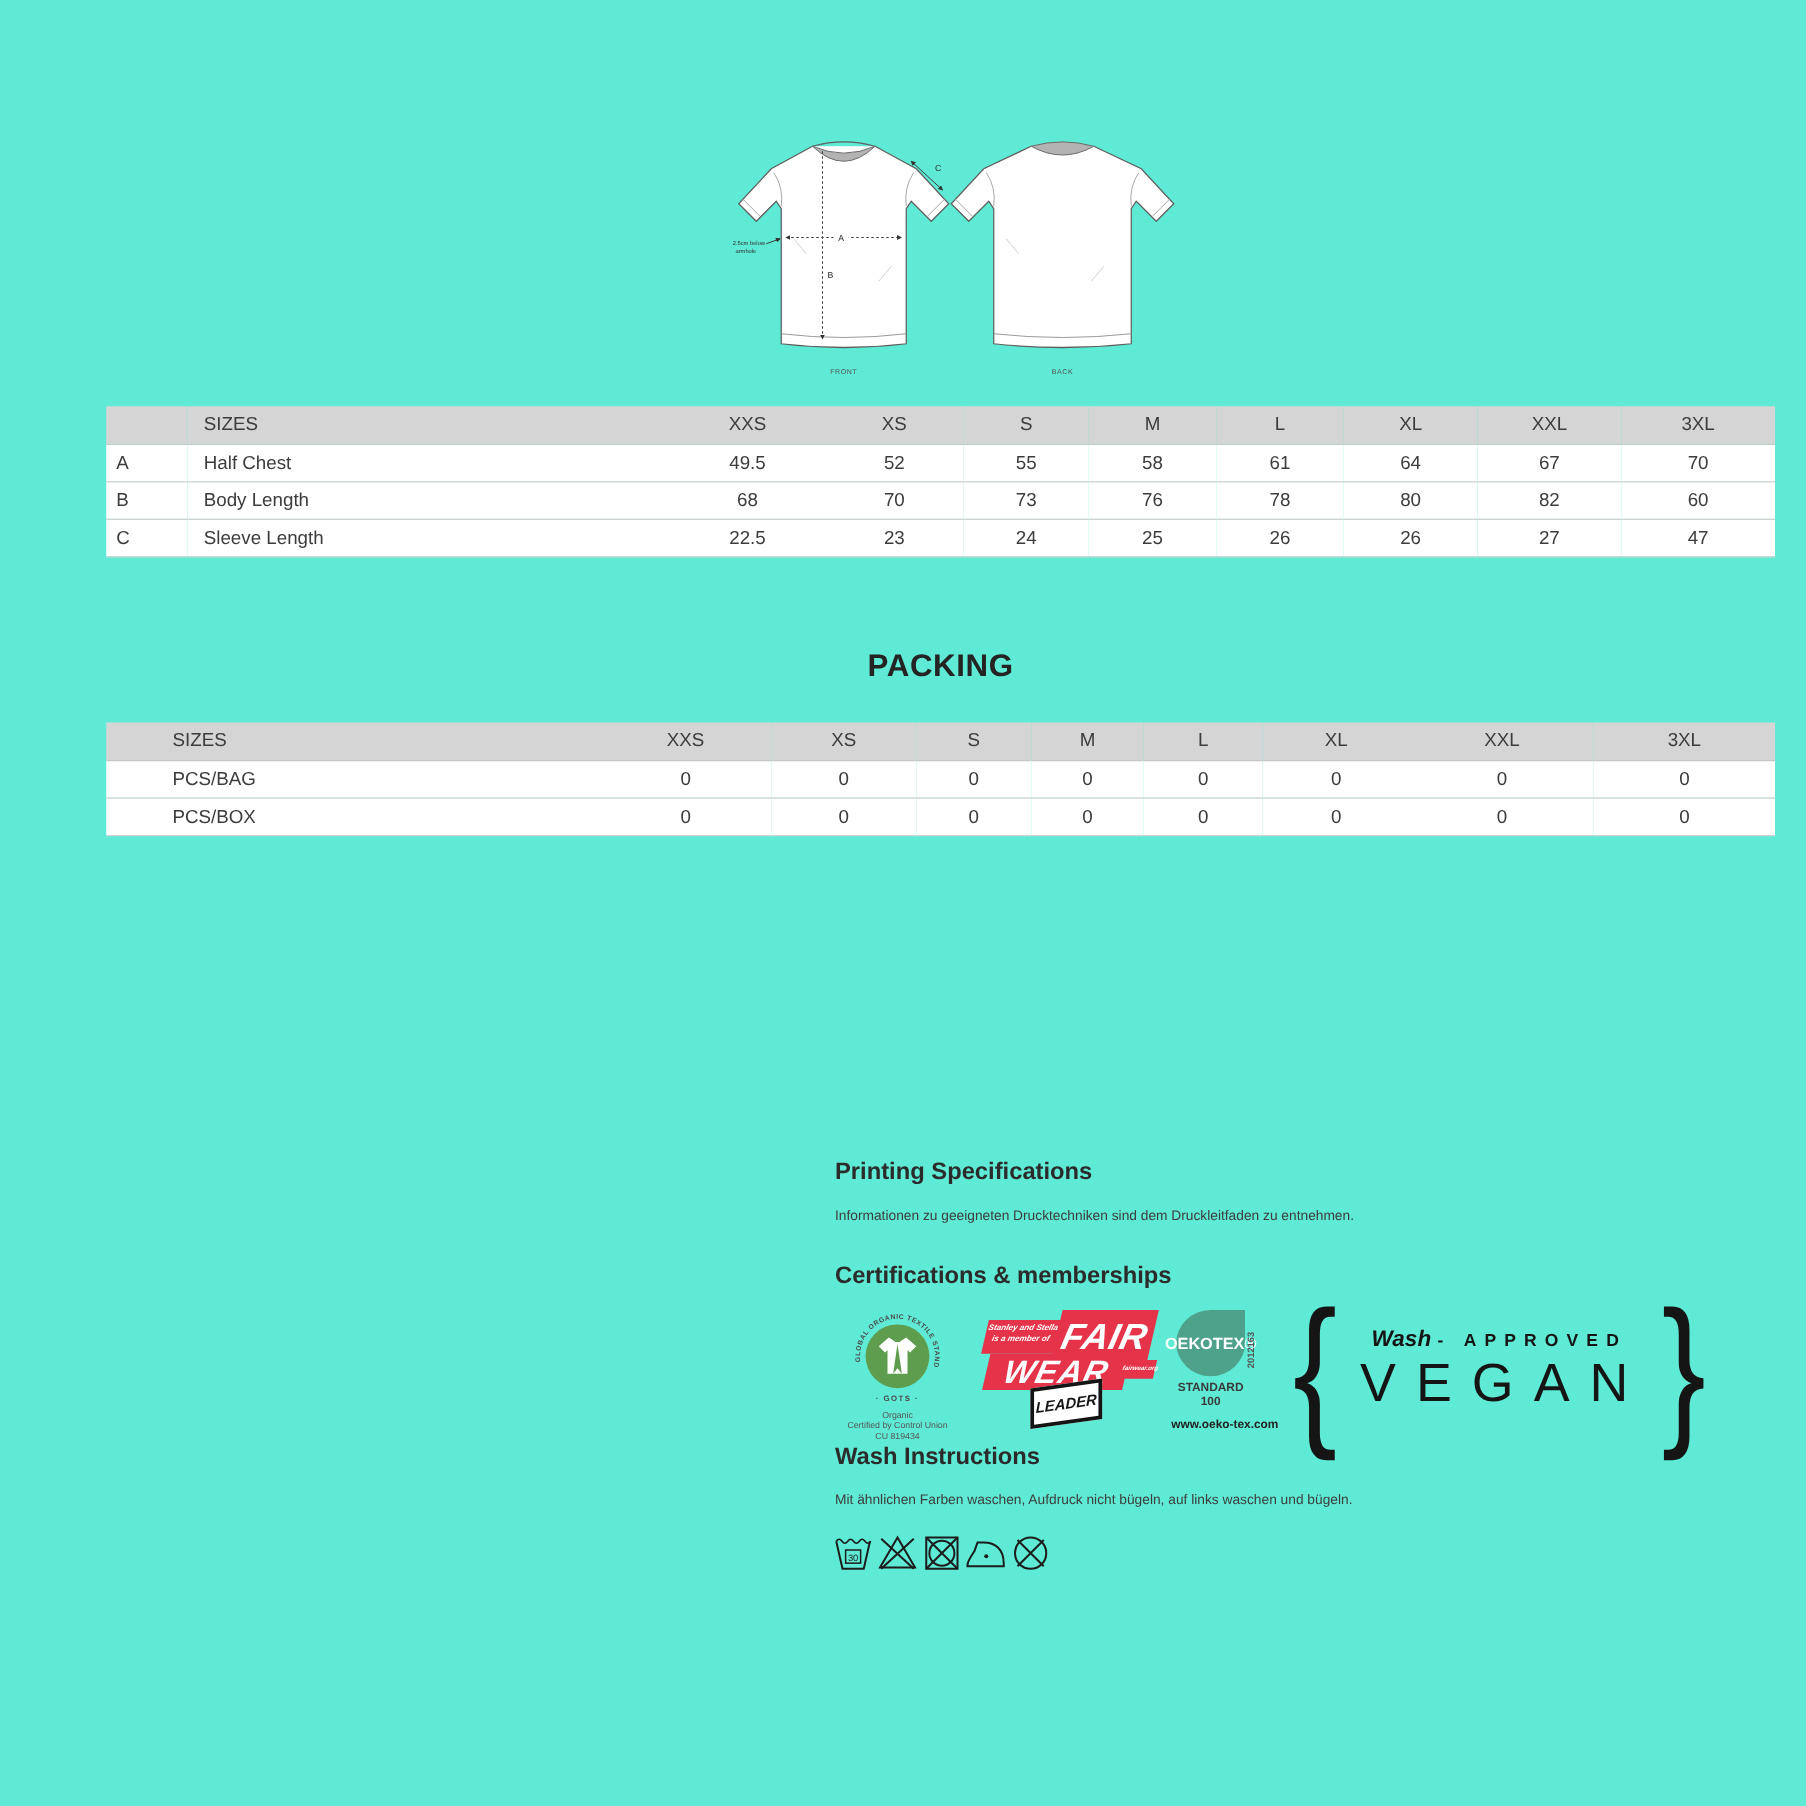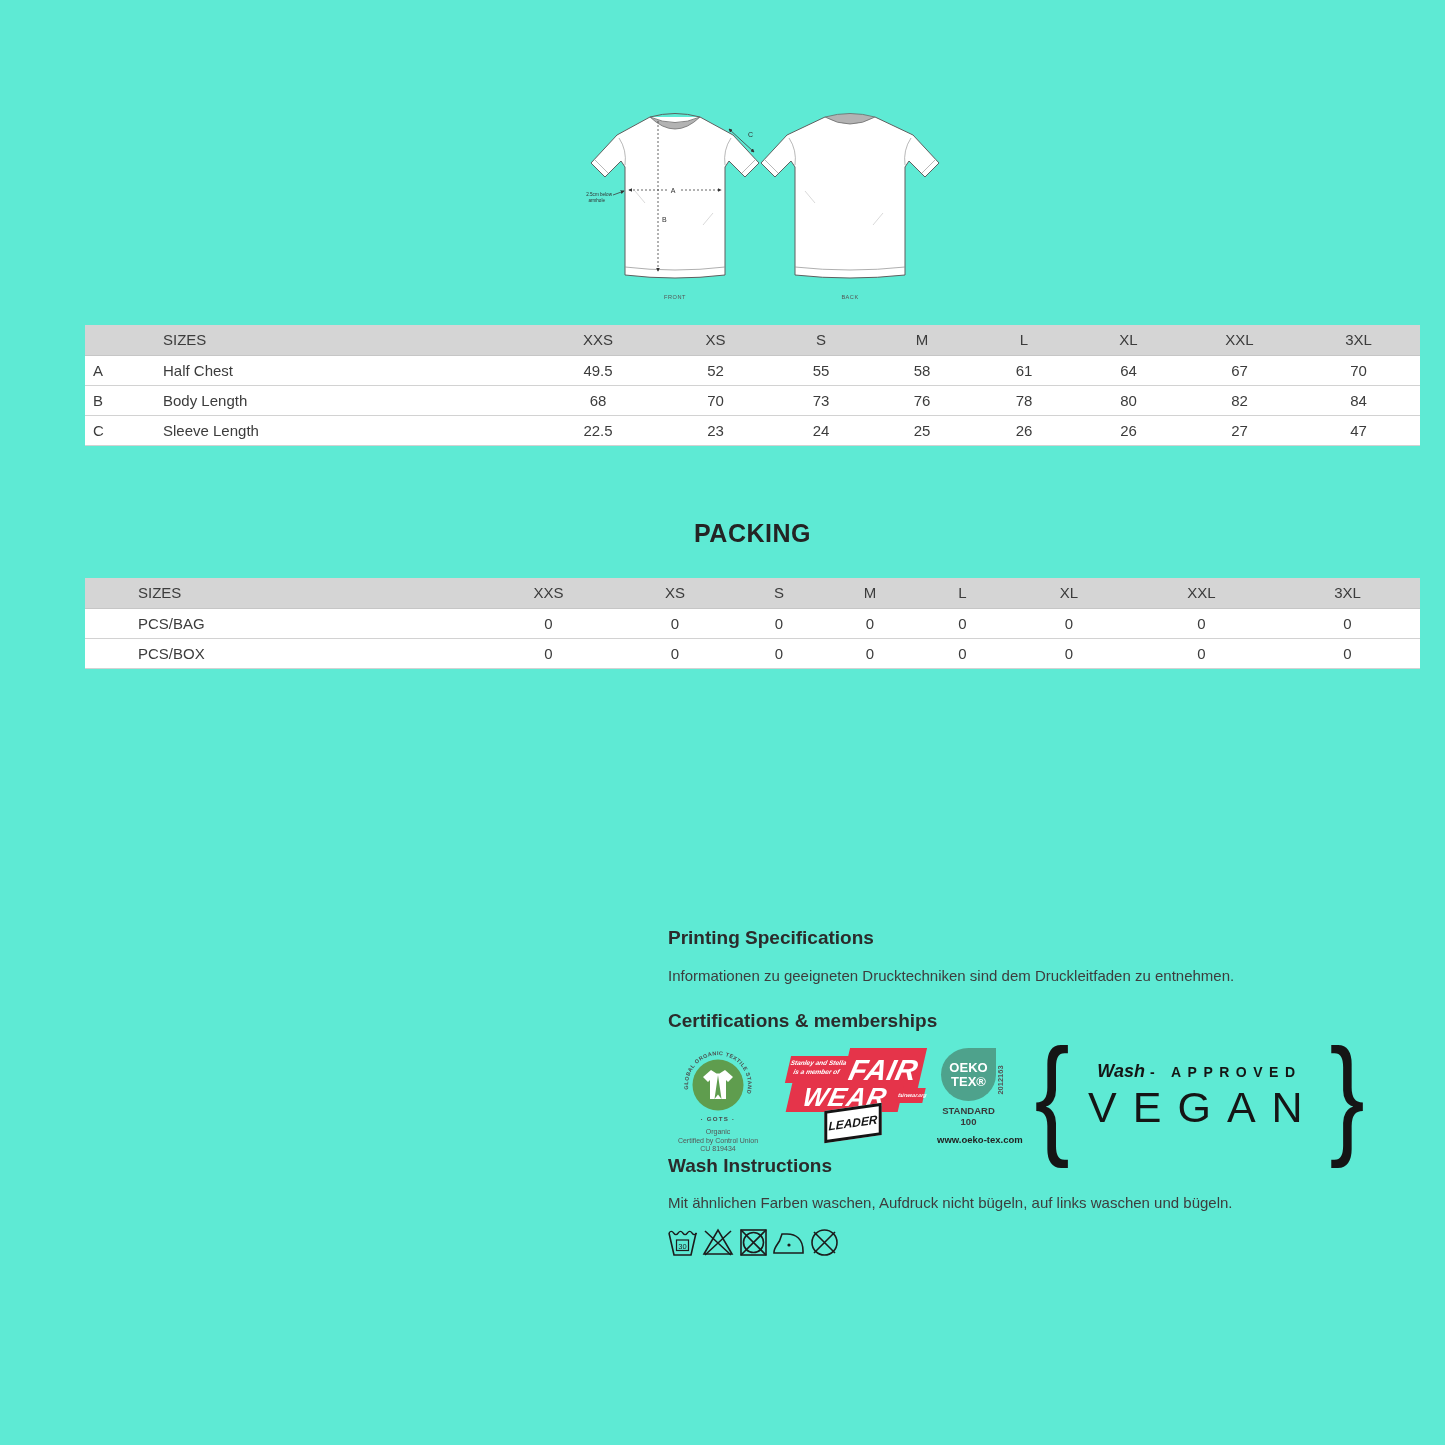--- a/index.html
+++ b/index.html
@@ -22,21 +22,21 @@
   .t2{top:578px;}
   .t1 .letter{padding-left:8px;}
   .t1 .name,.t1 th.name{padding-left:13px;text-align:left;}
   .t2 .name,.t2 th.name{padding-left:53px;text-align:left;}
 
   .packing-title{position:absolute;left:85px;top:519px;width:1335px;text-align:center;
                  font-size:25px;font-weight:600;color:#242424;letter-spacing:0.5px;}
 
   
   .h2{position:absolute;left:668px;font-size:19px;font-weight:700;color:#2b2b2b;}
-  .body-text{position:absolute;left:668px;font-size:15px;color:#3d3d3d;}
+  .body-text{position:absolute;left:668px;font-size:11px;color:#3d3d3d;}
 
   
   .logos{position:absolute;left:670px;top:1042px;width:660px;height:122px;}
   .gots{position:absolute;left:2px;top:2px;}
 
   .fw{position:absolute;left:118px;top:6px;width:140px;height:100px;font-style:italic;}
   .fw div{position:absolute;background:#e5344a;color:#fff;transform:skewX(-13deg);}
   .fw .fw-member{left:0;top:8px;width:58px;height:27px;font-size:6.5px;font-weight:700;
                  text-align:center;line-height:1.35;padding-top:3px;box-sizing:border-box;}
   .fw .fw-fair{left:57px;top:0;width:77px;height:44px;font-size:29px;font-weight:900;
@@ -45,21 +45,21 @@
                text-align:center;line-height:28px;letter-spacing:1px;}
   .fw .fw-url{left:110px;top:40px;width:26px;height:15px;font-size:5px;font-weight:700;
               line-height:15px;text-align:center;}
   .fw .fw-leader{left:36px;top:59px;width:52px;height:26px;background:#fff;color:#141414;
                  border:3px solid #141414;transform:rotate(-8deg) skewX(-8deg);
                  font-size:12px;font-weight:700;text-align:center;line-height:26px;}
 
   .ot{position:absolute;left:267px;top:4px;width:100px;height:104px;}
   .ot .ot-shape{position:absolute;left:4px;top:2px;width:55px;height:53px;background:#4ea28c;
                 border-radius:50% 0 50% 50%;color:#fff;font-weight:700;font-size:13px;
-                display:flex;flex-direction:column;align-items:center;justify-content:center;
+                display:flex;flex-direction:row;align-items:center;justify-content:center;
                 line-height:1.05;}
   .ot .ot-standard{position:absolute;left:0;top:59px;width:63px;text-align:center;
                    font-size:9.5px;font-weight:700;color:#3a3a3a;line-height:1.2;}
   .ot .ot-cert{position:absolute;left:44px;top:24px;width:50px;height:20px;
                transform:rotate(-90deg);font-size:7.5px;font-weight:700;color:#555;
                text-align:center;line-height:1.25;}
   .ot .ot-url{position:absolute;left:0;top:88px;width:100px;font-size:9.5px;font-weight:700;
               color:#222;}
 
   .peta{position:absolute;left:360px;top:0;width:266px;height:108px;display:flex;
@@ -164,21 +164,21 @@
       <tr>
         <td class="letter">B</td>
         <td class="name">Body Length</td>
         <td class="c">68</td>
         <td class="c">70</td>
         <td class="c">73</td>
         <td class="c">76</td>
         <td class="c">78</td>
         <td class="c">80</td>
         <td class="c">82</td>
-        <td class="c">84</td>
+        <td class="c">60</td>
       </tr>
       <tr>
         <td class="letter">C</td>
         <td class="name">Sleeve Length</td>
         <td class="c">22.5</td>
         <td class="c">23</td>
         <td class="c">24</td>
         <td class="c">25</td>
         <td class="c">26</td>
         <td class="c">26</td>

